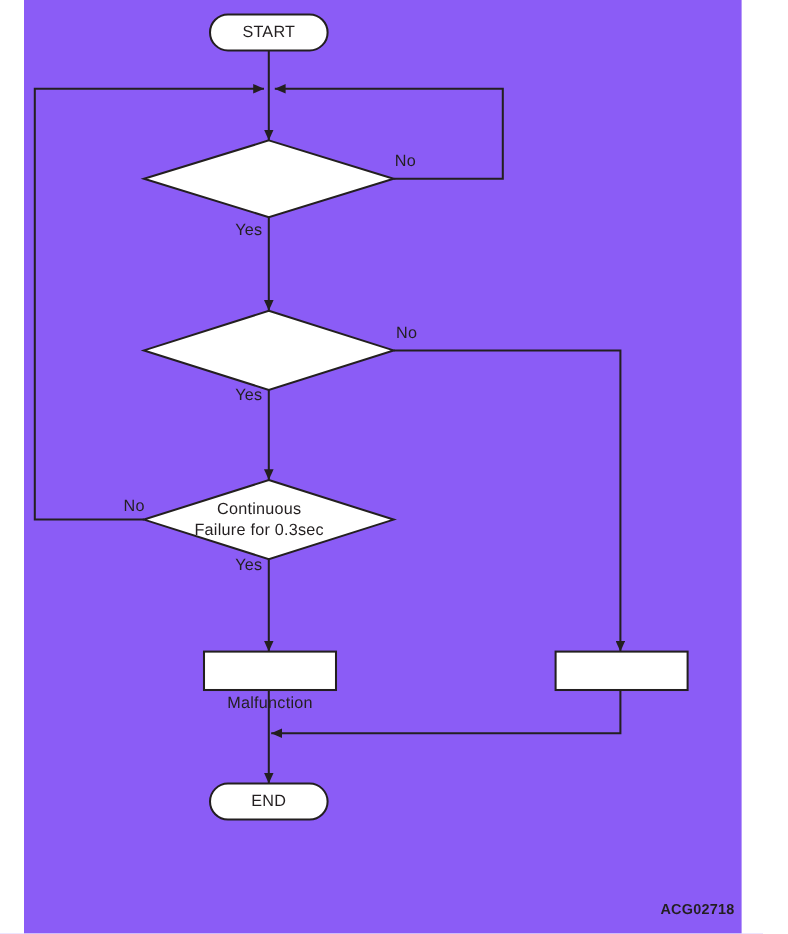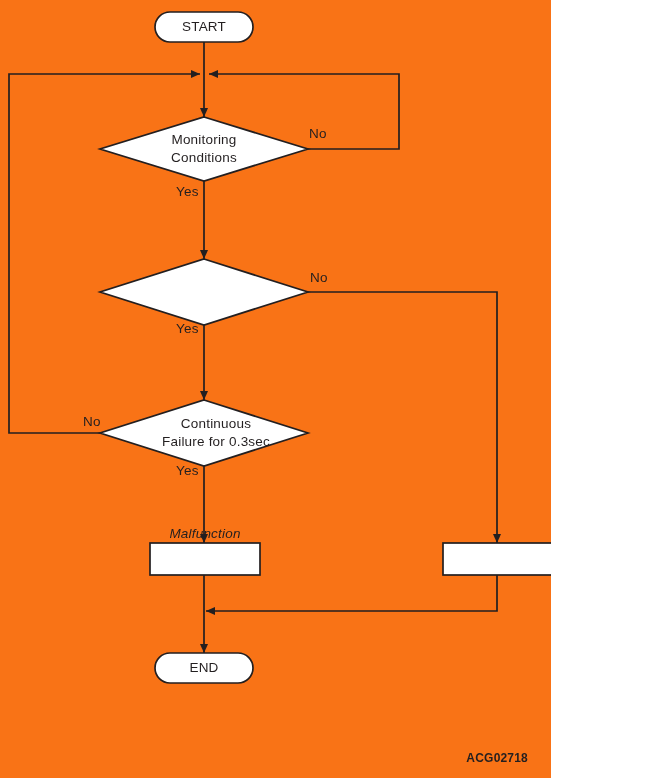--- a/index.html
+++ b/index.html
@@ -2,26 +2,27 @@
 <html><head>
 <meta charset="utf-8">
 <style>
   html, body {
     margin: 0;
     padding: 0;
     background: #ffffff;
   }
   .canvas {
     position: relative;
-    width: 551px;
+    width: 598px;
     height: 778px;
-    background: #f97316;
+    background: #8b5cf6;
     font-family: "Liberation Sans", "DejaVu Sans", sans-serif;
     color: #231f20;
     overflow: hidden;
+    margin-left: 20px;
   }
   .flow-svg {
     position: absolute;
     left: 0;
     top: 0;
     width: 657px;
     height: 778px;
   }
   .connector {
     fill: none;
@@ -45,21 +46,21 @@
     letter-spacing: 0.2px;
   }
   .edge-label {
     position: absolute;
     font-size: 13.5px;
     line-height: 14px;
     letter-spacing: 0.2px;
   }
   .figure-code {
     position: absolute;
-    right: 23px;
+    right: 6px;
     top: 751px;
     font-size: 12px;
     font-weight: bold;
     letter-spacing: 0.2px;
   }
 </style>
 </head>
 <body>
 
 <div class="canvas">
@@ -88,25 +89,23 @@
       <polygon class="shape" points="204,117 308,149 204,181 100,149"></polygon>
       <polygon class="shape" points="204,259 308,292 204,325 100,292"></polygon>
       <polygon class="shape" points="204,400 308,433 204,466 100,433"></polygon>
       <rect class="shape" x="150" y="543" width="110" height="32"></rect>
       <rect class="shape" x="443" y="543" width="110" height="32"></rect>
       <rect class="shape" x="155" y="653" width="98" height="30" rx="15" ry="15"></rect>
     </g>
   </svg>
 
   <div class="node-label" style="left:155px; top:12px; width:98px; height:30px;">START</div>
-  <div class="node-label" style="left:104px; top:117px; width:200px; height:64px;">Monitoring
-Conditions</div>
-  <div class="node-label" style="left:116px; top:400px; width:200px; height:66px;text-align:center;">Continuous
+  <div class="node-label" style="left:96px; top:400px; width:200px; height:66px;text-align:center;">Continuous
 Failure for 0.3sec</div>
-  <div class="node-label" style="left:150px; top:518px; width:110px; height:32px;font-style:italic;">Malfunction</div>
+  <div class="node-label" style="left:150px; top:570px; width:110px; height:32px;">Malfunction</div>
   <div class="node-label" style="left:155px; top:653px; width:98px; height:30px;">END</div>
 
   <div class="edge-label" style="left:309px; top:127px;">No</div>
   <div class="edge-label" style="left:176px; top:185px;">Yes</div>
   <div class="edge-label" style="left:310px; top:271px;">No</div>
   <div class="edge-label" style="left:176px; top:322px;">Yes</div>
   <div class="edge-label" style="left:83px; top:415px;">No</div>
   <div class="edge-label" style="left:176px; top:464px;">Yes</div>
 
   <div class="figure-code">ACG02718</div>

